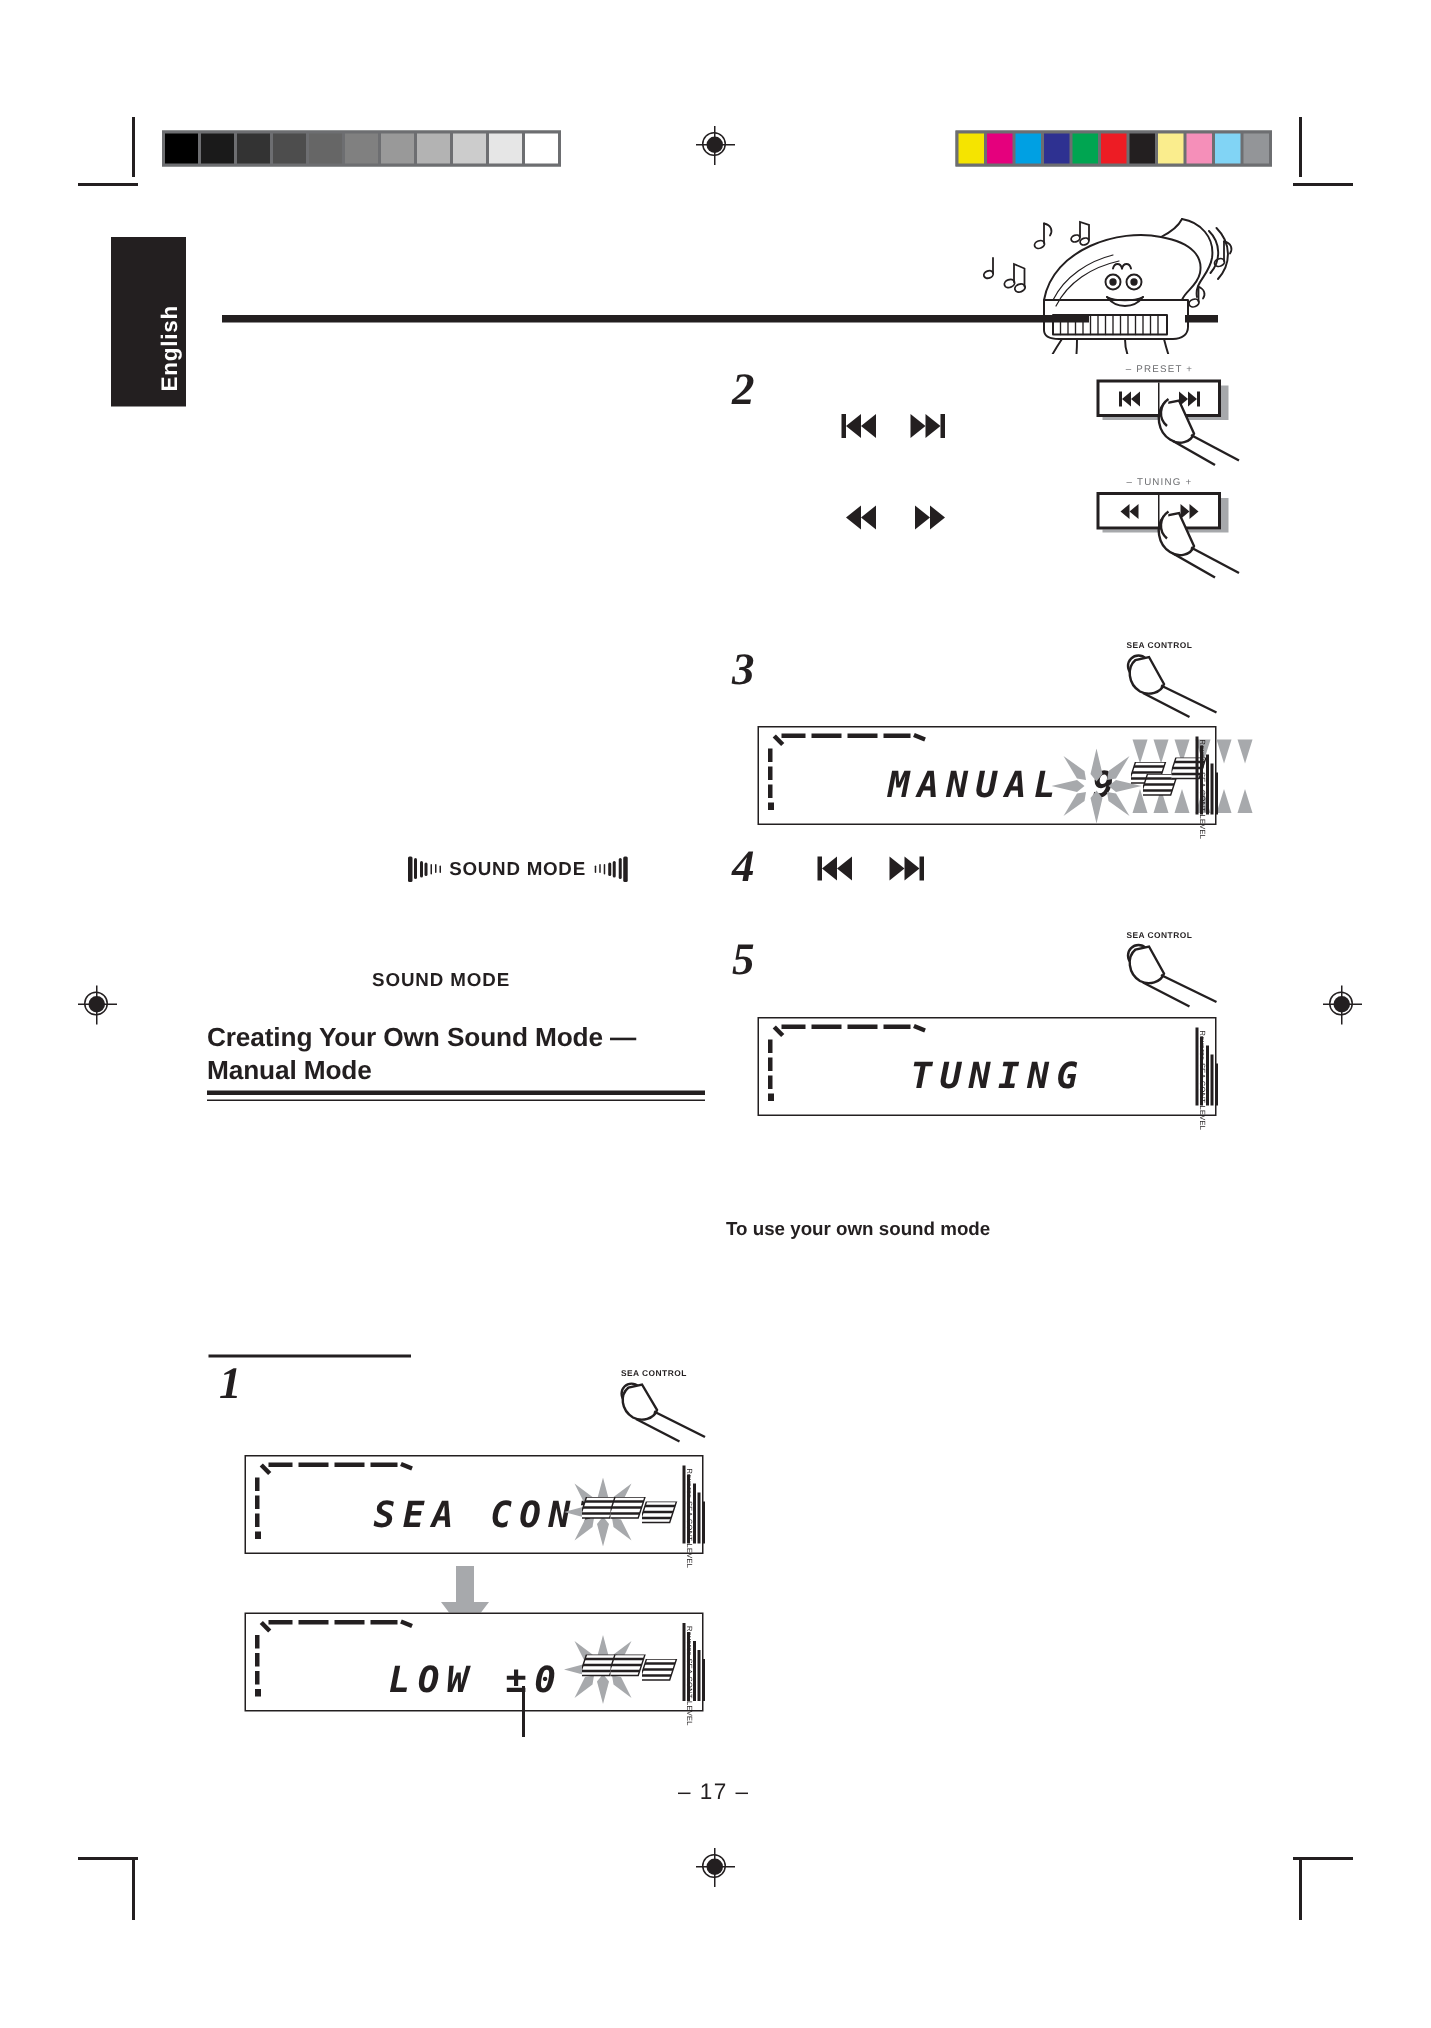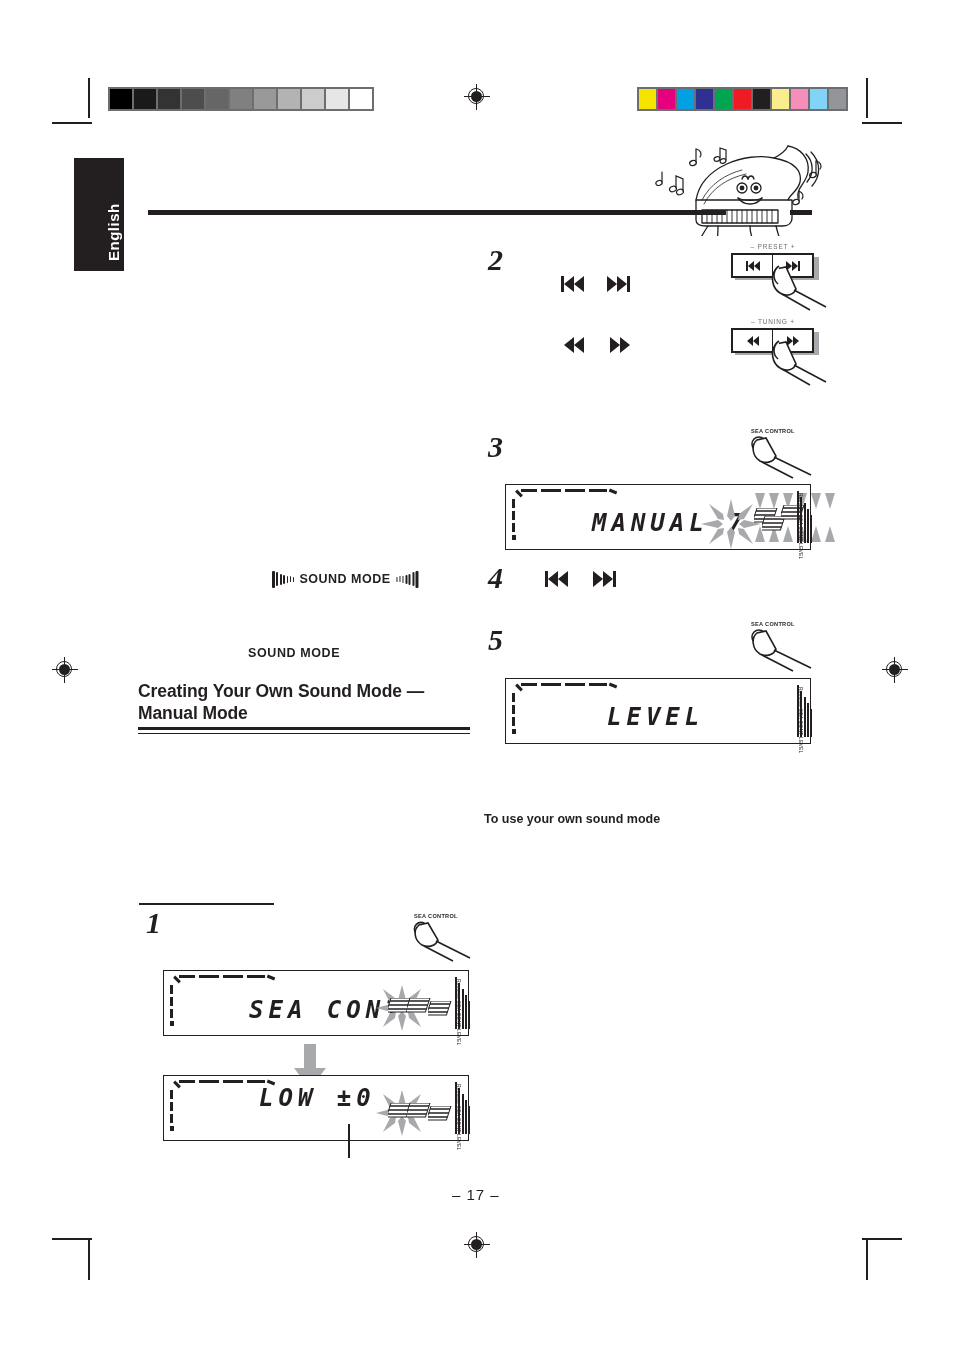--- a/index.html
+++ b/index.html
@@ -326,21 +326,21 @@
     <i style="left:29px;top:0;width:20px;height:3px;"></i>
     <i style="left:53px;top:0;width:20px;height:3px;"></i>
     <i style="left:77px;top:0;width:18px;height:3px;"></i>
     <i style="left:97px;top:1px;width:8px;height:3px;transform:rotate(22deg);"></i>
     <i style="left:3px;top:3px;width:8px;height:3px;transform:rotate(45deg);"></i>
     <i style="left:0px;top:10px;width:3px;height:9px;"></i>
     <i style="left:0px;top:22px;width:3px;height:9px;"></i>
     <i style="left:0px;top:34px;width:3px;height:9px;"></i>
     <i style="left:0px;top:46px;width:4px;height:5px;"></i>
   </div>
-  <div class="seg" style="left:86px;top:24px;font-size:24px;">MANUAL 7</div>
+  <div class="seg" style="left:86px;top:24px;font-size:24px;">MANUAL 9</div>
 
   <div class="spark" style="left:195px;top:14px;">
     <svg width="60" height="50" viewBox="0 0 60 50">
       <g fill="#a7a9ac">
         <path d="M30 0 L34 17 L30 22 L26 17 Z"></path>
         <path d="M30 50 L34 33 L30 28 L26 33 Z"></path>
         <path d="M0 25 L17 21 L22 25 L17 29 Z"></path>
         <path d="M60 25 L43 21 L38 25 L43 29 Z"></path>
         <path d="M8 5 L22 15 L23 21 L17 20 Z"></path>
         <path d="M52 45 L38 35 L37 29 L43 30 Z"></path>
@@ -468,21 +468,21 @@
     <i style="left:29px;top:0;width:20px;height:3px;"></i>
     <i style="left:53px;top:0;width:20px;height:3px;"></i>
     <i style="left:77px;top:0;width:18px;height:3px;"></i>
     <i style="left:97px;top:1px;width:8px;height:3px;transform:rotate(22deg);"></i>
     <i style="left:3px;top:3px;width:8px;height:3px;transform:rotate(45deg);"></i>
     <i style="left:0px;top:10px;width:3px;height:9px;"></i>
     <i style="left:0px;top:22px;width:3px;height:9px;"></i>
     <i style="left:0px;top:34px;width:3px;height:9px;"></i>
     <i style="left:0px;top:46px;width:4px;height:5px;"></i>
   </div>
-  <div class="seg" style="left:101px;top:24px;font-size:24px;">LEVEL</div>
+  <div class="seg" style="left:101px;top:24px;font-size:24px;">TUNING</div>
   <div class="levelbars" style="left:291px;top:6px;height:52px;">
     <b style="height:52px;"></b>
       <b style="height:46px;"></b>
       <b style="height:40px;"></b>
     <b style="height:34px;"></b>
       <b style="height:28px;"></b>
   </div>
   <div class="vlabel" style="left:298px;top:8px;">Reverse  SEA CONT  LEVEL</div>
 </div>
 
@@ -590,21 +590,21 @@
     <i style="left:29px;top:0;width:20px;height:3px;"></i>
     <i style="left:53px;top:0;width:20px;height:3px;"></i>
     <i style="left:77px;top:0;width:18px;height:3px;"></i>
     <i style="left:97px;top:1px;width:8px;height:3px;transform:rotate(22deg);"></i>
     <i style="left:3px;top:3px;width:8px;height:3px;transform:rotate(45deg);"></i>
     <i style="left:0px;top:10px;width:3px;height:9px;"></i>
     <i style="left:0px;top:22px;width:3px;height:9px;"></i>
     <i style="left:0px;top:34px;width:3px;height:9px;"></i>
     <i style="left:0px;top:46px;width:4px;height:5px;"></i>
   </div>
-  <div class="seg" style="left:95px;top:8px;font-size:24px;">LOW ±0</div>
+  <div class="seg" style="left:95px;top:30px;font-size:24px;">LOW ±0</div>
 
   <div class="spark" style="left:212px;top:14px;">
     <svg width="52" height="46" viewBox="0 0 52 46">
       <g fill="#a7a9ac">
         <path d="M26 0 L30 15 L26 20 L22 15 Z"></path>
         <path d="M26 46 L30 31 L26 26 L22 31 Z"></path>
         <path d="M0 23 L15 19 L20 23 L15 27 Z"></path>
         <path d="M52 23 L37 19 L32 23 L37 27 Z"></path>
         <path d="M7 4 L19 13 L20 19 L14 18 Z"></path>
         <path d="M45 42 L33 33 L32 27 L38 28 Z"></path>

